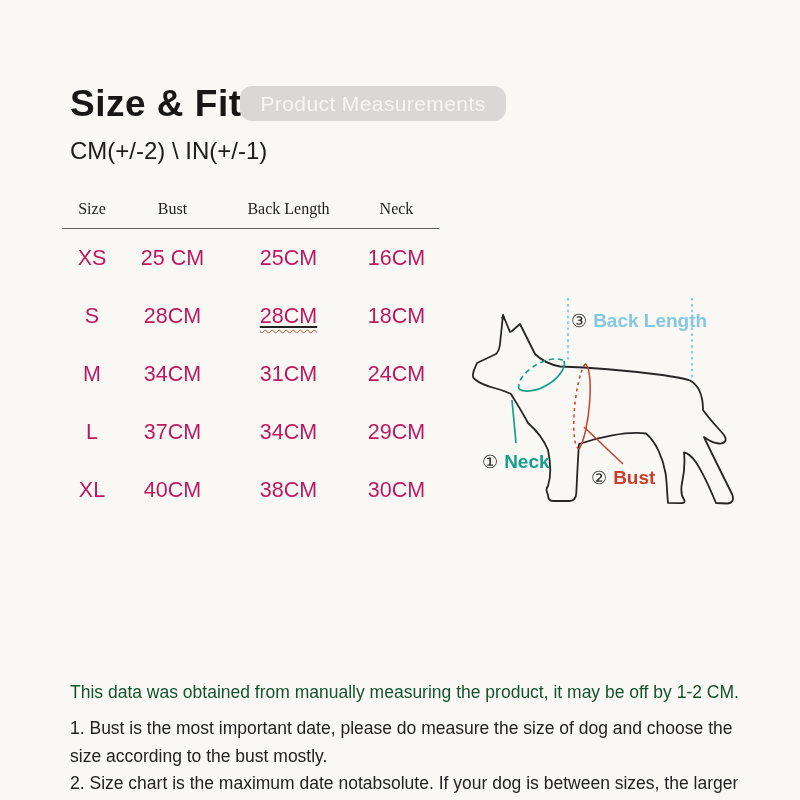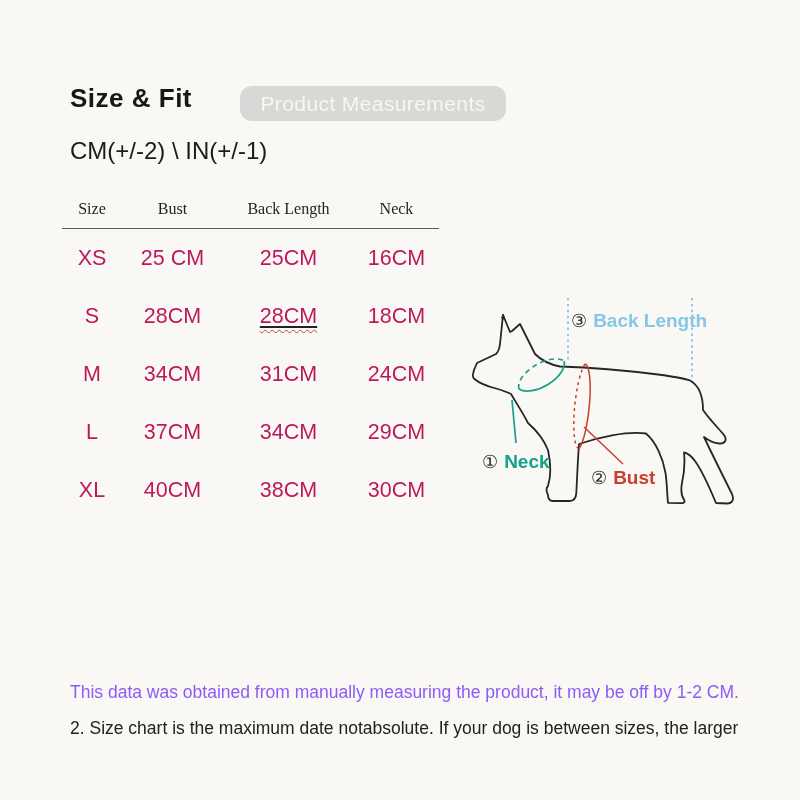--- a/index.html
+++ b/index.html
@@ -10,21 +10,21 @@
     height: 800px;
     background: #faf8f4;
     overflow: hidden;
     font-family: "Liberation Sans", sans-serif;
     color: #1f1f1f;
   }
 
   
   .title {
     position: absolute; left: 70px; top: 83px;
-    font-size: 26px; font-weight: 700; letter-spacing: 0.5px; color: #171717;
+    font-size: 37px; font-weight: 700; letter-spacing: 0.5px; color: #171717;
   }
   .badge {
     position: absolute; left: 240px; top: 86px;
     width: 266px; height: 35px;
     background: #d9d8d6; border-radius: 12px;
     color: #f7f6f2; font-size: 21px; letter-spacing: 0.4px;
     display: flex; align-items: center; justify-content: center;
   }
   .tolerance {
     position: absolute; left: 70px; top: 137px;
@@ -73,21 +73,21 @@
   }
   .label-back  { left: 113px; top: 28px;  color: #84c7e6; }
   .label-neck  { left: 24px;  top: 169px; color: #14a08b; }
   .label-bust  { left: 133px; top: 185px; color: #c8402c; }
 
   
   .notes {
     position: absolute; left: 70px; top: 681px; width: 672px;
     font-size: 17.5px; line-height: 27.5px;
   }
-  .warning { color: #8b5cf6; margin-bottom: 12px; line-height: 22px; }
+  .warning { color: #14532d; margin-bottom: 12px; line-height: 22px; }
   .note-item { color: #222; }
 </style>
 </head>
 <body>
 
 <div class="page">
 
   <div class="title">Size &amp; Fit</div>
 
   <div class="badge">
@@ -210,16 +210,17 @@
       <span>Neck</span>
     </div>
     <div class="diag-label label-bust">
       <span class="circ-num">②</span>
       <span>Bust</span>
     </div>
   </div>
 
   <div class="notes">
     <div class="warning">This data was obtained from manually measuring the product, it may be off by 1-2 CM.</div>
+    <div class="note-item">1. Bust is the most important date, please do measure the size of dog and choose the size according to the bust mostly.</div>
     <div class="note-item">2. Size chart is the maximum date notabsolute. If your dog is between sizes, the larger</div>
   </div>
 
 </div>
 
 </body></html>

